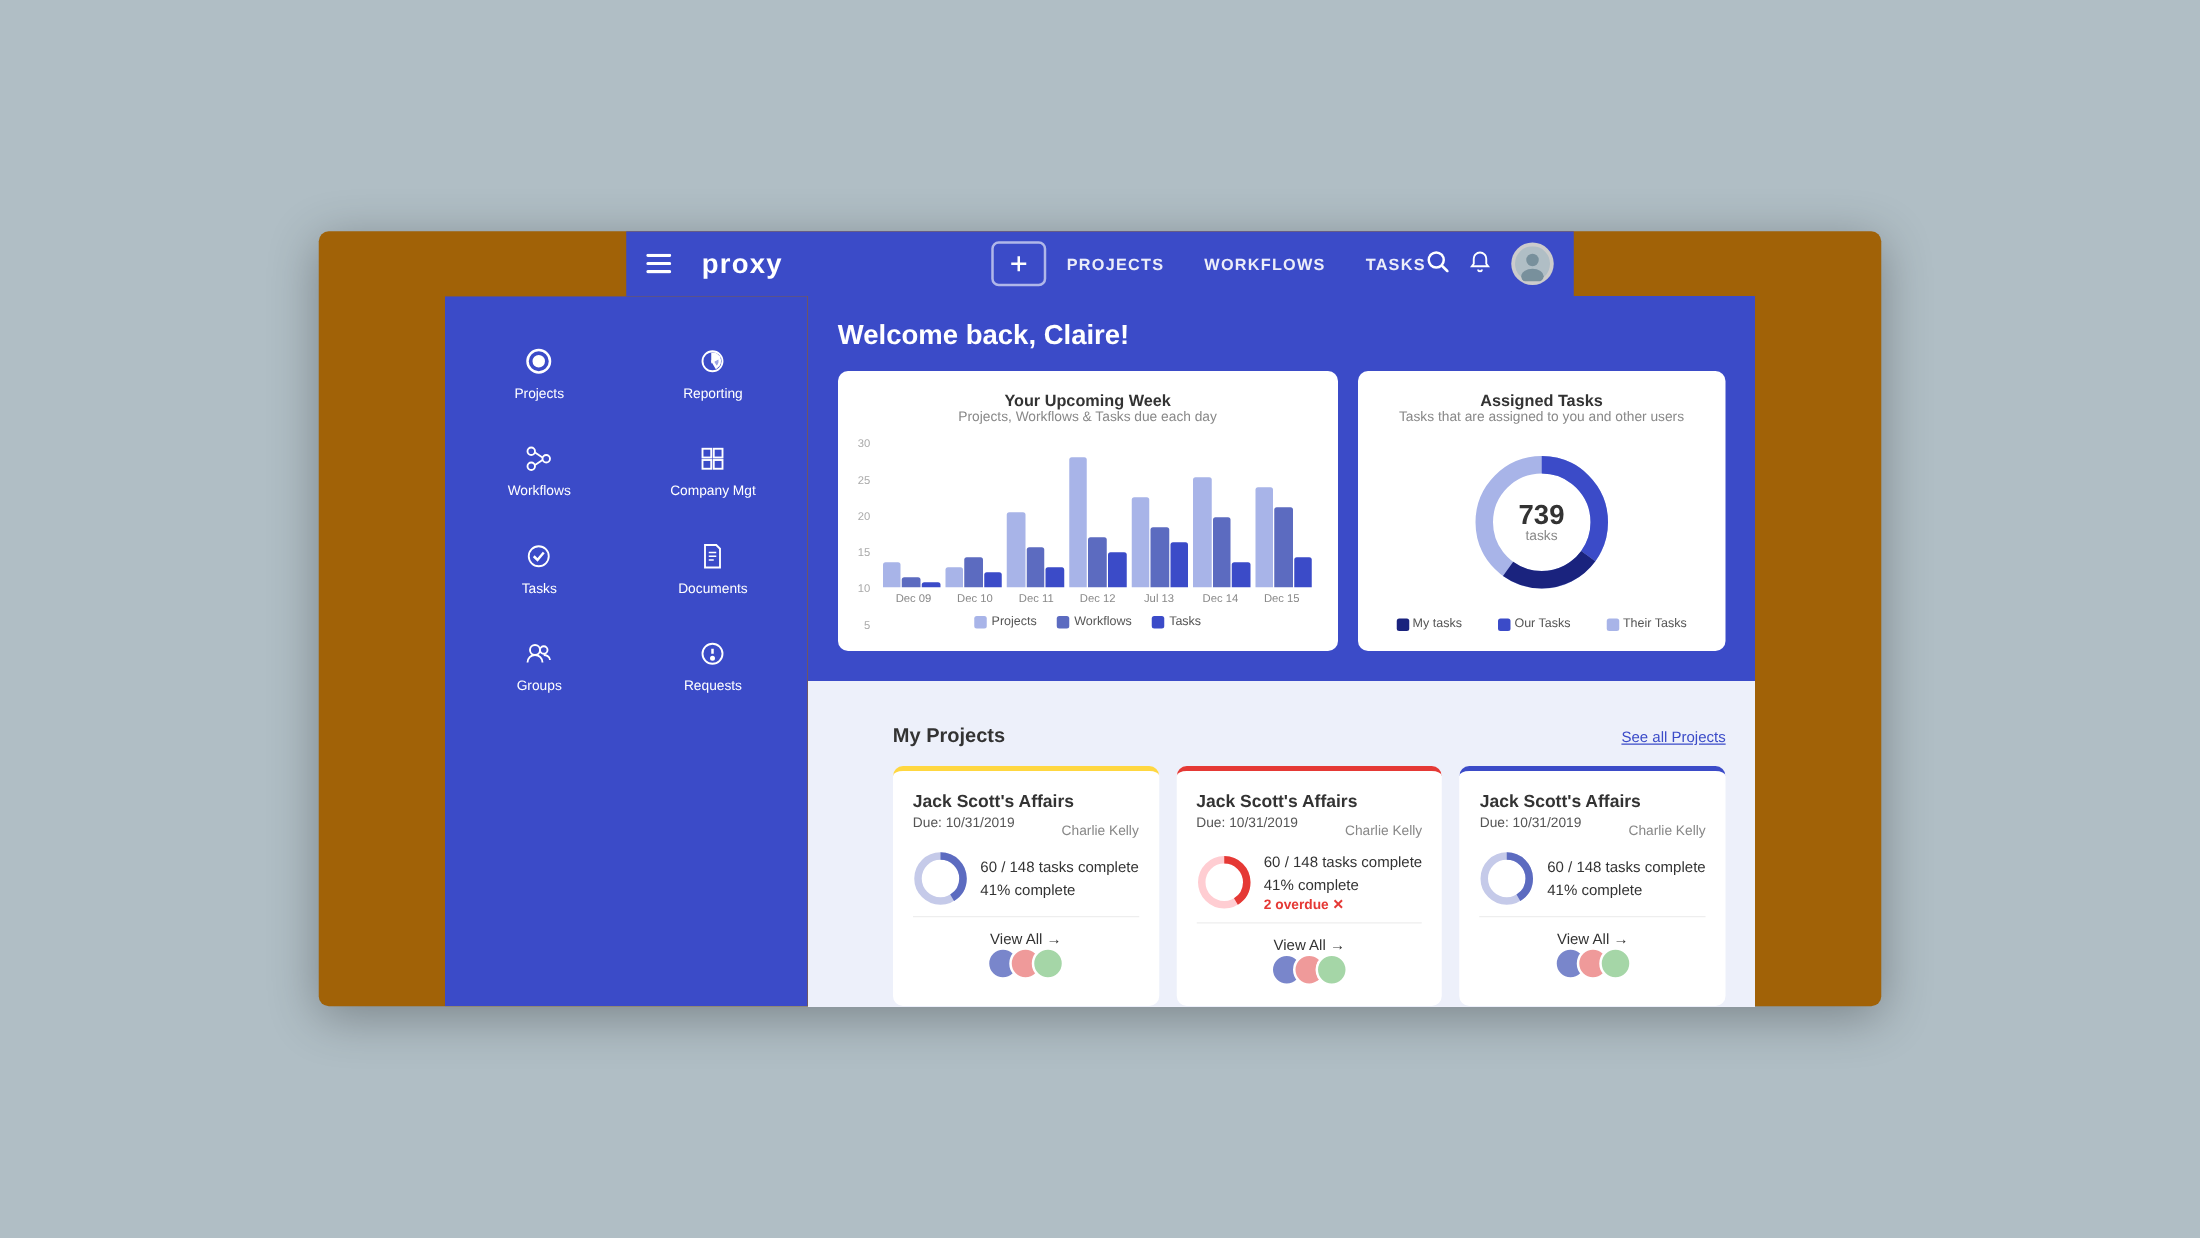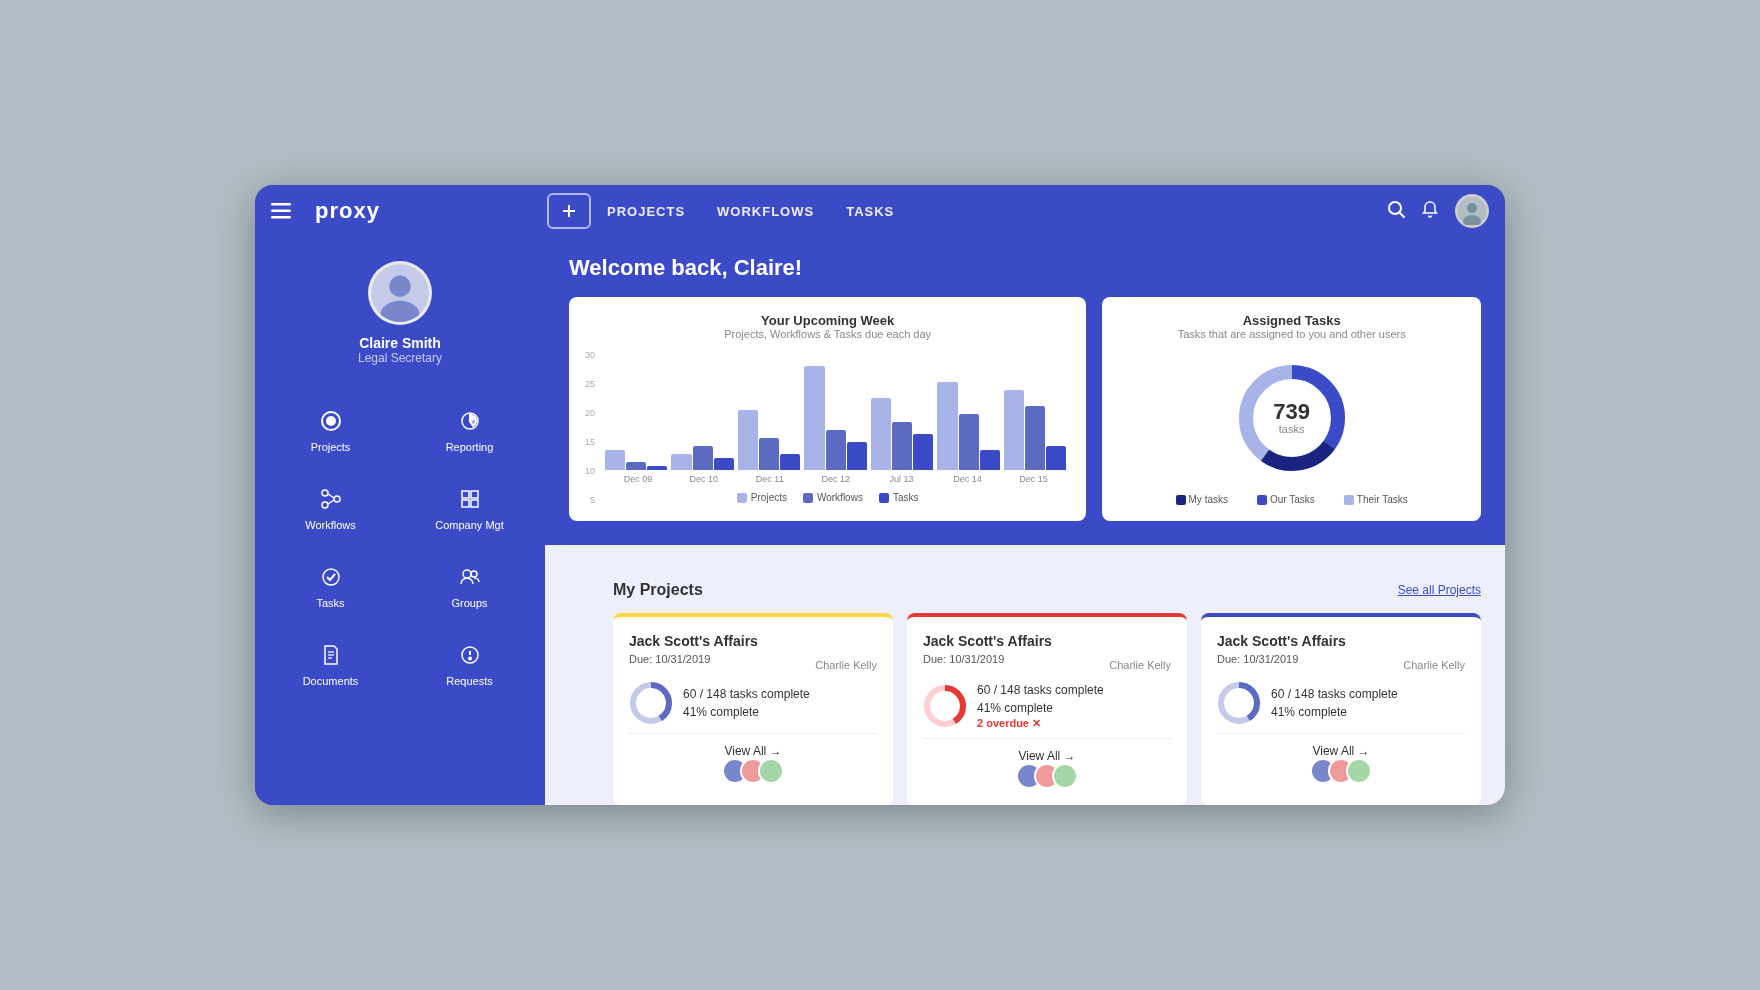--- a/index.html
+++ b/index.html
@@ -8,25 +8,26 @@
       display: flex;
       justify-content: center;
       align-items: center;
       min-height: 100vh;
       font-family: 'Segoe UI', Arial, sans-serif;
     }
     .app-window {
       width: 1250px;
       height: 620px;
       background: #a16207;
-      border-radius: 18px;
+      border-radius: 8px;
       overflow: hidden;
       box-shadow: 0 8px 40px rgba(0,0,0,0.3);
       display: flex;
       flex-direction: column;
+      align-items: center;
     }
     
     .top-nav {
       height: 52px;
       background: #3b4bc8;
       display: flex;
       align-items: center;
       flex-shrink: 0;
     }
     .nav-hamburger {
@@ -493,31 +494,20 @@
           <circle cx="14" cy="11" r="5" fill="#78909c"></circle>
           <ellipse cx="14" cy="24" rx="9" ry="6" fill="#78909c"></ellipse>
         </svg>
       </div>
     </div>
   </nav>
 
   <div class="main-body">
 
     <aside class="sidebar">
-      <div class="sidebar-profile">
-        <div class="profile-avatar">
-          <svg width="60" height="60" viewBox="0 0 60 60" fill="none">
-            <circle cx="30" cy="30" r="30" fill="#c5cae9"></circle>
-            <circle cx="30" cy="23" r="11" fill="#7986cb"></circle>
-            <ellipse cx="30" cy="52" rx="20" ry="14" fill="#7986cb"></ellipse>
-          </svg>
-        </div>
-        <span class="profile-name">Claire Smith</span>
-        <span class="profile-title">Legal Secretary</span>
-      </div>
       <div class="sidebar-grid">
 
         <div class="sidebar-item">
           <div class="sidebar-item-icon">
             <svg viewBox="0 0 24 24">
                 <circle cx="12" cy="12" r="9" stroke="white" stroke-width="2" fill="#3b4bc8"></circle>
                 <circle cx="12" cy="12" r="4" fill="white"></circle>
               </svg>
           </div>
           <span class="sidebar-item-label">Projects</span>
@@ -564,39 +554,39 @@
                 <circle cx="12" cy="12" r="8" stroke="white" stroke-width="1.5" fill="none"></circle>
                 <polyline points="8,12 11,15 16,9" stroke="white" stroke-width="2" fill="none"></polyline>
               </svg>
           </div>
           <span class="sidebar-item-label">Tasks</span>
         </div>
 
         <div class="sidebar-item">
           <div class="sidebar-item-icon">
             <svg viewBox="0 0 24 24">
+                <path d="M6 3 h9 l3 3 v15 H6 Z" stroke="white" stroke-width="1.5" fill="none"></path>
+                <line x1="9" y1="9" x2="15" y2="9" stroke="white" stroke-width="1.2"></line>
+                <line x1="9" y1="12" x2="15" y2="12" stroke="white" stroke-width="1.2"></line>
+                <line x1="9" y1="15" x2="13" y2="15" stroke="white" stroke-width="1.2"></line>
+              </svg>
+          </div>
+          <span class="sidebar-item-label">Documents</span>
+        </div>
+
+        <div class="sidebar-item">
+          <div class="sidebar-item-icon">
+            <svg viewBox="0 0 24 24">
                 <circle cx="9" cy="9" r="4" stroke="white" stroke-width="1.5" fill="none"></circle>
                 <circle cx="16" cy="9" r="3" stroke="white" stroke-width="1.5" fill="none"></circle>
                 <path d="M3 19 c0-3.3 2.7-6 6-6s6 2.7 6 6" stroke="white" stroke-width="1.5" fill="none"></path>
                 <path d="M16 13 c1.7 0 5 1 5 4" stroke="white" stroke-width="1.5" fill="none"></path>
               </svg>
           </div>
           <span class="sidebar-item-label">Groups</span>
-        </div>
-
-        <div class="sidebar-item">
-          <div class="sidebar-item-icon">
-            <svg viewBox="0 0 24 24">
-                <path d="M6 3 h9 l3 3 v15 H6 Z" stroke="white" stroke-width="1.5" fill="none"></path>
-                <line x1="9" y1="9" x2="15" y2="9" stroke="white" stroke-width="1.2"></line>
-                <line x1="9" y1="12" x2="15" y2="12" stroke="white" stroke-width="1.2"></line>
-                <line x1="9" y1="15" x2="13" y2="15" stroke="white" stroke-width="1.2"></line>
-              </svg>
-          </div>
-          <span class="sidebar-item-label">Documents</span>
         </div>
 
         <div class="sidebar-item">
           <div class="sidebar-item-icon">
             <svg viewBox="0 0 24 24">
                 <circle cx="12" cy="12" r="8" stroke="white" stroke-width="1.5" fill="none"></circle>
                 <line x1="12" y1="8" x2="12" y2="12" stroke="white" stroke-width="2"></line>
                 <circle cx="12" cy="15.5" r="1" fill="white"></circle>
               </svg>
           </div>

